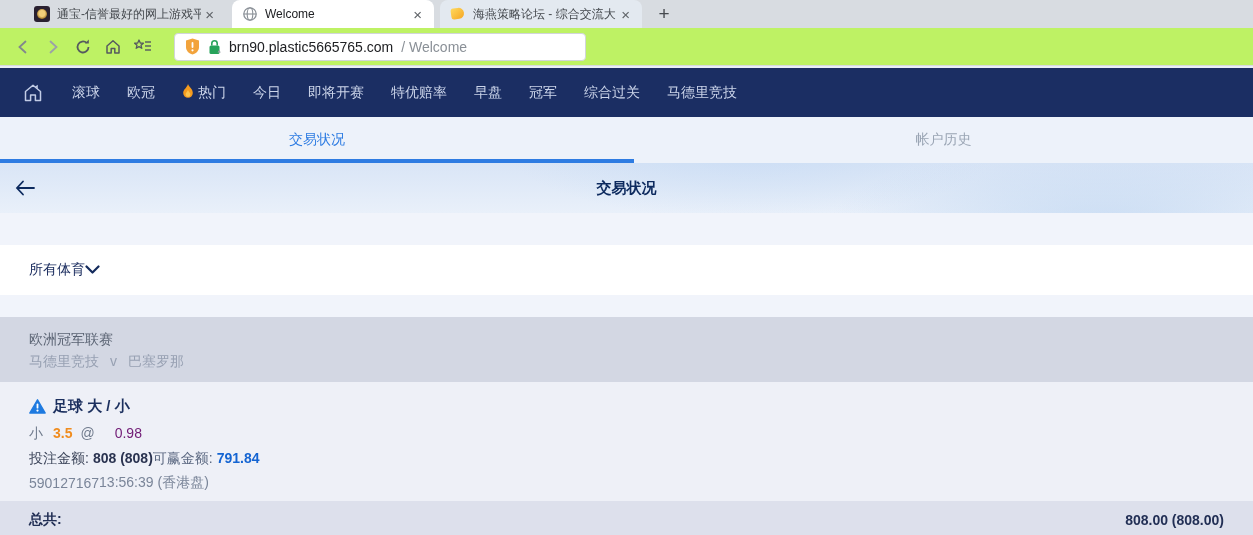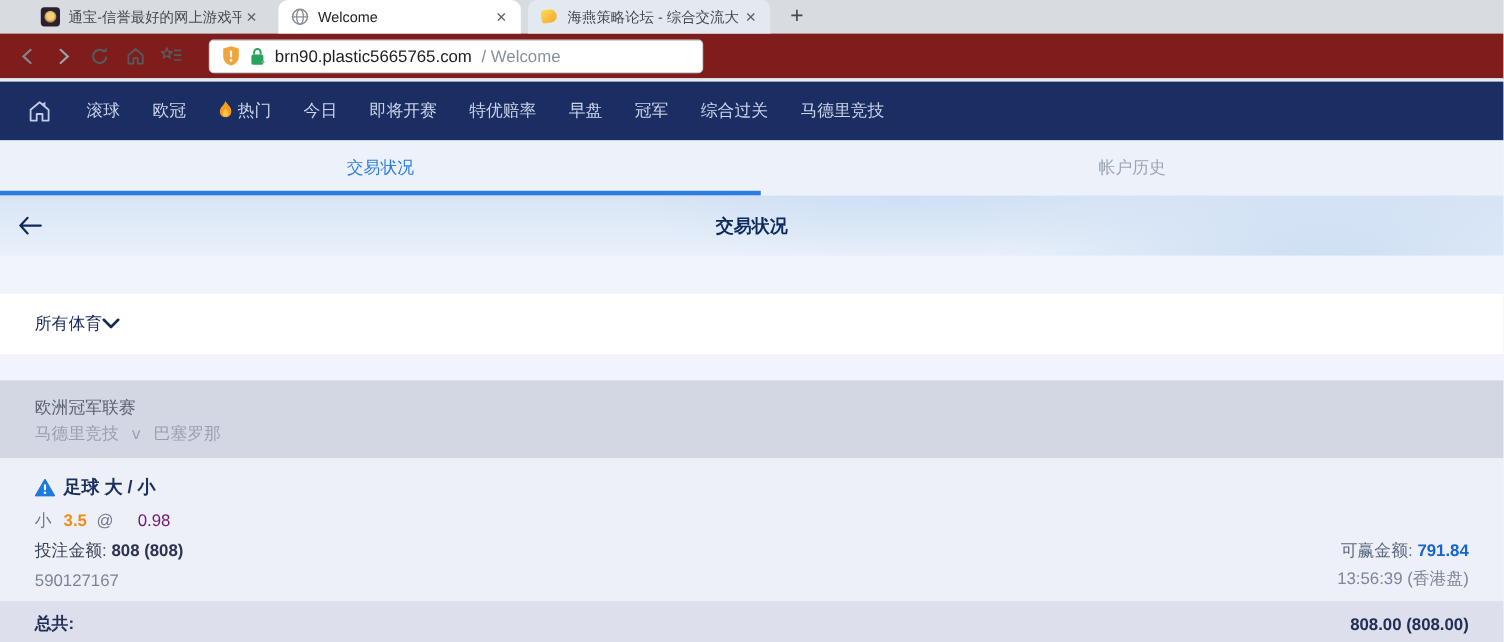--- a/index.html
+++ b/index.html
@@ -16,21 +16,21 @@
   .btab-title { flex:1; white-space:nowrap; overflow:hidden; margin-left:7px; }
   .btab-close { color:#5f6368; font-size:15px; line-height:1; padding:1px 4px; cursor:pointer; }
   .newtab-btn { width:28px; height:24px; margin:0 0 2px 8px; display:flex; align-items:center; justify-content:center;
                 font-size:19px; color:#45494e; cursor:pointer; }
   .fav-tb { width:16px; height:16px; border-radius:3px; background:#2a2130; position:relative; flex:none; }
   .fav-tb::after { content:""; position:absolute; inset:3px; border-radius:50%; background:radial-gradient(circle at 50% 45%, #f3cf7a 0 40%, #a97c2a 70%); }
   .fav-hy { width:16px; height:16px; position:relative; flex:none; }
   .fav-hy::after { content:""; position:absolute; left:1px; top:2px; width:13px; height:11px;
                    background:linear-gradient(145deg,#ffd95e,#f5a623); border-radius:3px 6px 6px 3px; transform:rotate(-8deg); }
 
-  .toolbar { height:38px; background:#7f1d1d; display:flex; align-items:center; padding:0 8px; border-bottom:1px solid #d7dade; }
+  .toolbar { height:38px; background:#bef264; display:flex; align-items:center; padding:0 8px; border-bottom:1px solid #d7dade; }
   .tb-btn { width:30px; height:30px; display:flex; align-items:center; justify-content:center; flex:none; cursor:pointer; }
   .omnibox { margin-left:16px; width:412px; height:28px; background:#ffffff; border:1px solid #d1d5da; border-radius:4px;
              display:flex; align-items:center; padding:0 10px; gap:8px; font-size:14px; }
   .url-host { color:#202124; }
   .url-path { color:#8a9097; }
   .chrome-gap { height:2px; background:#e9eef6; }
 
   
   .sitenav { height:49px; background:#1b2e63; display:flex; align-items:center; padding:0 22px; }
   .nav-home { margin-right:28px; display:flex; align-items:center; cursor:pointer; }
@@ -65,21 +65,21 @@
   .league-name { color:#5a6373; font-size:14px; line-height:22px; }
   .match-line { color:#97a0b2; font-size:14px; line-height:22px; }
   .match-line .vs { margin:0 11px; }
 
   .bet-body { background:#eef0f7; padding:8px 29px 6px; }
   .market-line { display:flex; align-items:center; gap:7px; padding:7px 0 5px; font-size:15px; font-weight:bold; color:#1b2f5e; }
   .sel-line { padding:4px 0; font-size:14px; color:#6f7a8c; }
   .sel-line .line-val { color:#f08c1e; font-weight:bold; margin:0 4px 0 10px; }
   .sel-line .at { margin:0 4px; }
   .sel-line .odds-val { color:#701a75; font-weight:normal;margin-left:16px; }
-  .row-split { display:flex; justify-content:space-between; align-items:center; padding:3px 0; font-size:14px; }
+  .row-split { display:flex; align-items:center; padding:3px 0; font-size:14px; }
   .stake-label { color:#3a4358; }
   .stake-value { color:#2a3350; font-weight:bold; margin-left:4px; }
   .win-label { color:#5a6780; }
   .win-value { color:#1464d2; font-weight:bold; margin-left:4px; }
   .meta { color:#7a8599; }
 
   .total-row { background:#dde0ec; display:flex; justify-content:space-between; align-items:center;
                padding:10px 29px; font-size:14px; font-weight:bold; color:#222f55; }
 
   svg { display:block; }

